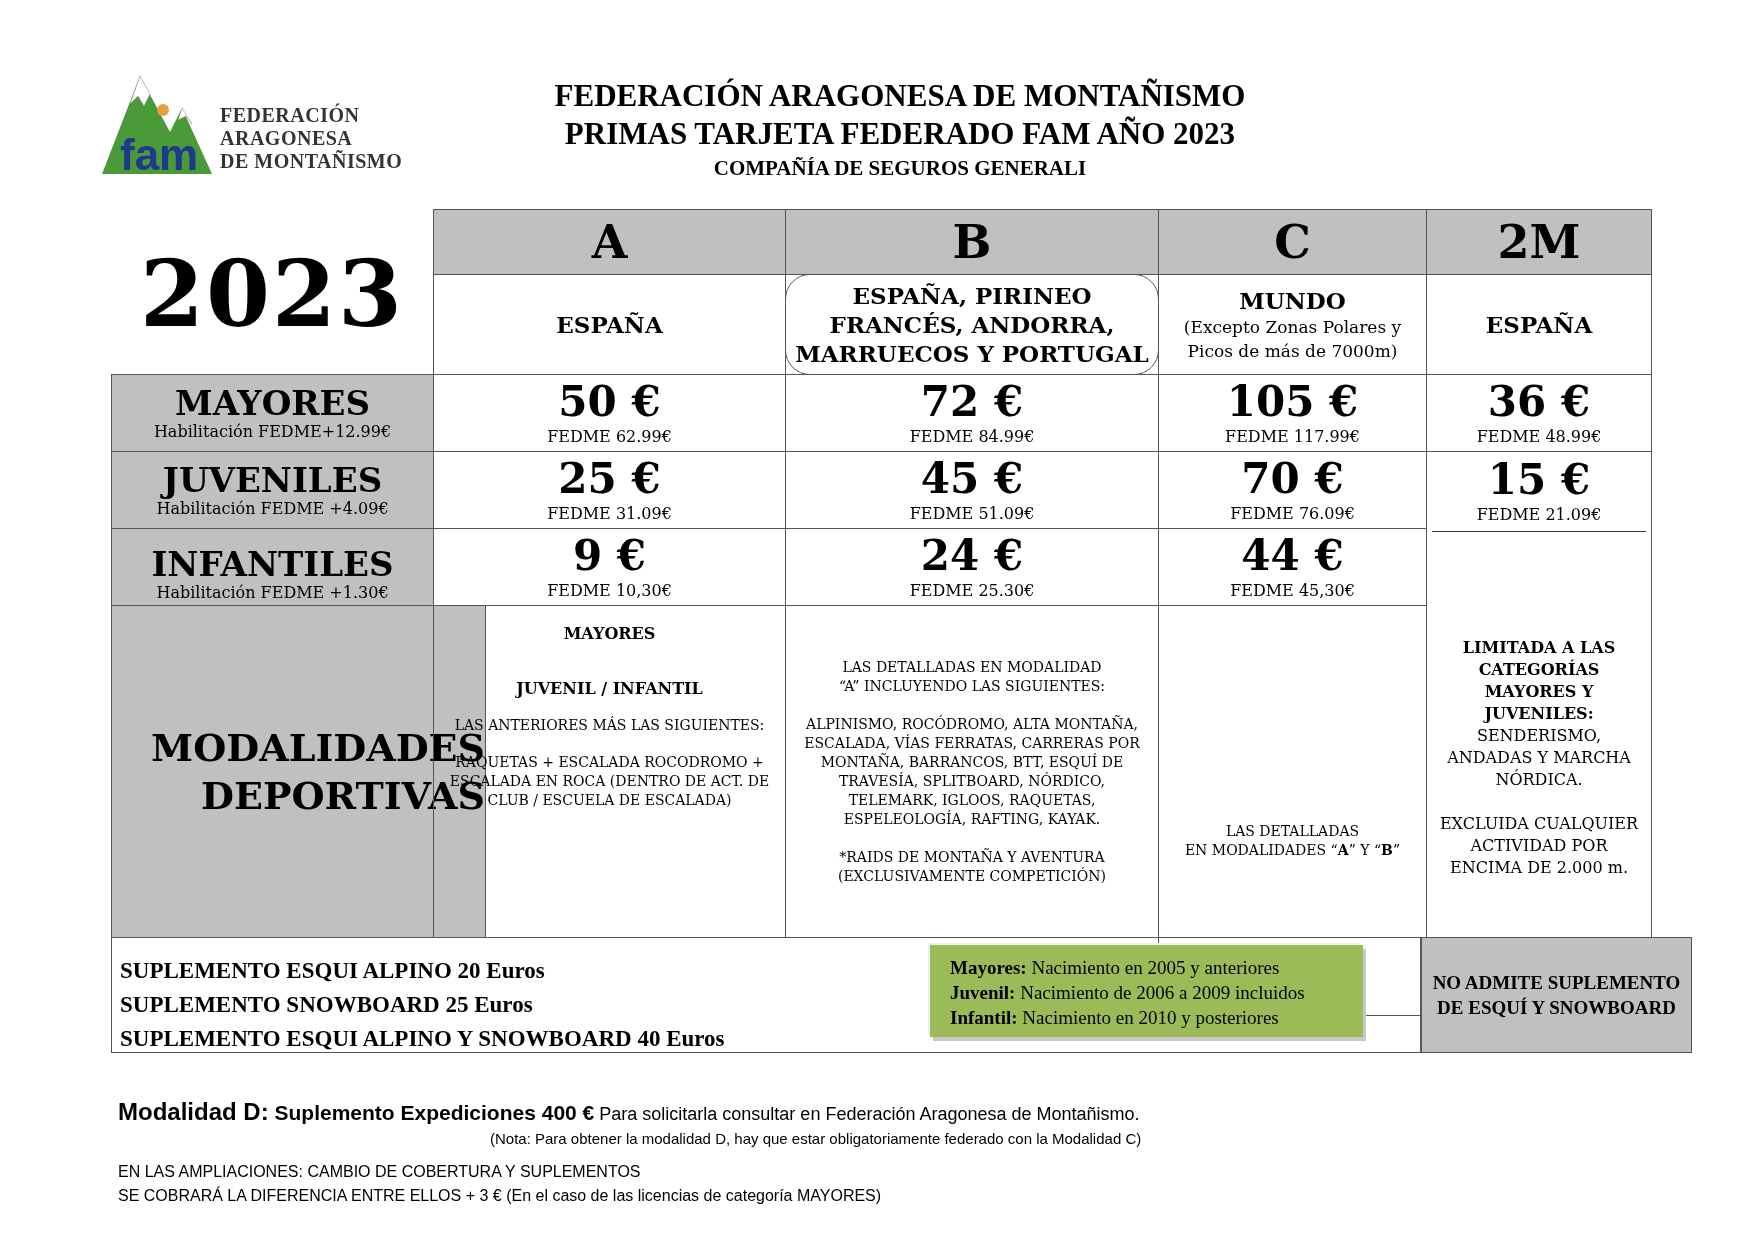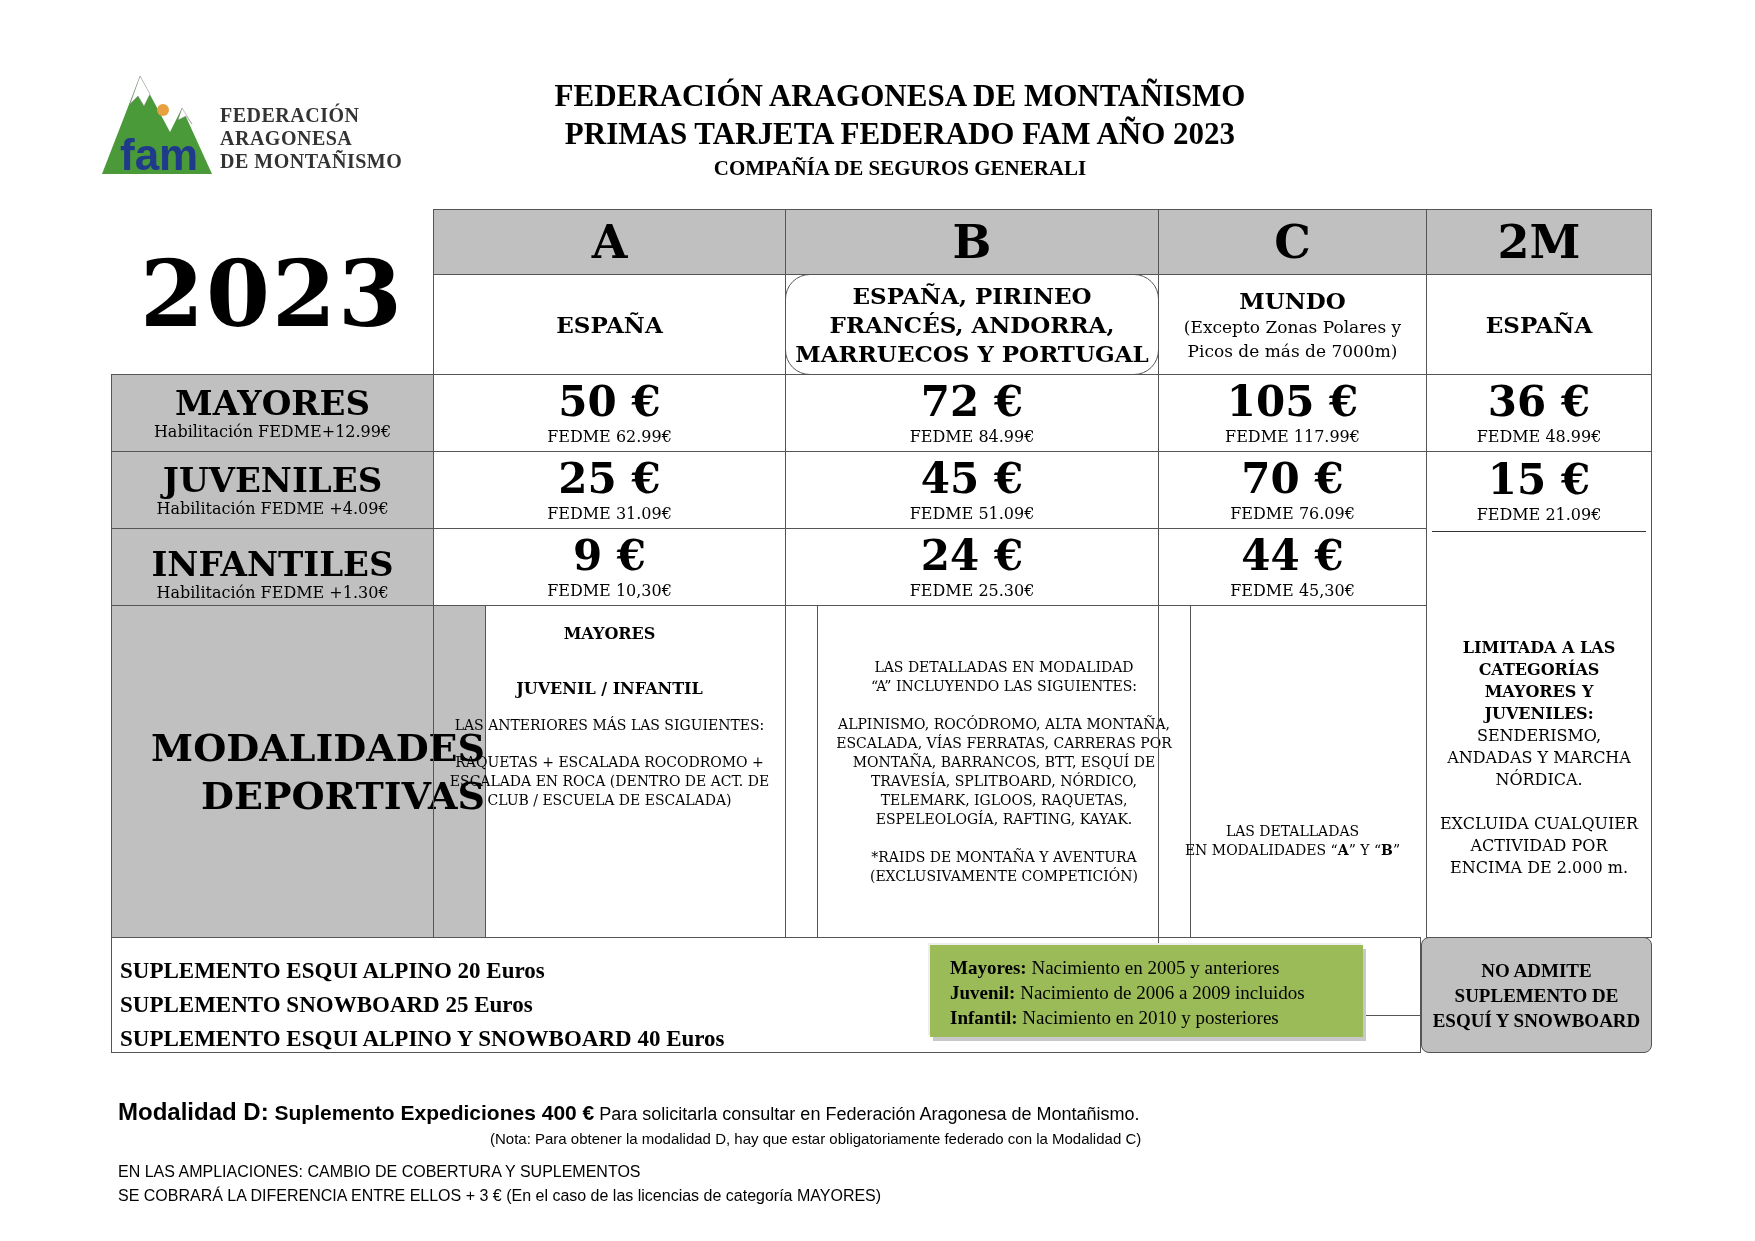--- a/index.html
+++ b/index.html
@@ -156,21 +156,21 @@
 <div class="cell mod-text" style="left:433px;top:605px;width:353px;height:333px;justify-content:flex-start;padding-top:18px;">
   <b>MAYORES</b>
   <div style="height:18px"></div>
   <div style="height:18px"></div>
   <b>JUVENIL / INFANTIL</b>
   <div style="height:18px"></div>
   <div>LAS ANTERIORES MÁS LAS SIGUIENTES:</div>
   <div style="height:18px"></div>
   <div>RAQUETAS + ESCALADA ROCODROMO + ESCALADA EN ROCA (DENTRO DE ACT. DE CLUB / ESCUELA DE ESCALADA)</div>
 </div>
-<div class="cell mod-text" style="left:817px;top:605px;width:374px;height:333px;">
+<div class="cell mod-text" style="left:785px;top:605px;width:374px;height:333px;">
   <div style="padding:0 40px">LAS DETALLADAS EN MODALIDAD “A” INCLUYENDO LAS SIGUIENTES:</div>
   <div style="height:19px"></div>
   <div>ALPINISMO, ROCÓDROMO, ALTA MONTAÑA, ESCALADA, VÍAS FERRATAS, CARRERAS POR MONTAÑA, BARRANCOS, BTT, ESQUÍ DE TRAVESÍA, SPLITBOARD, NÓRDICO, TELEMARK, IGLOOS, RAQUETAS, ESPELEOLOGÍA, RAFTING, KAYAK.</div>
   <div style="height:19px"></div>
   <div style="padding:0 40px">*RAIDS DE MONTAÑA Y AVENTURA (EXCLUSIVAMENTE COMPETICIÓN)</div>
 </div>
 <div class="cell mod-text" style="left:1158px;top:605px;width:269px;height:411px;padding-top:60px;">
   <div>LAS DETALLADAS</div>
   <div><span>EN MODALIDADES “</span><b style="font-size:14px">A</b><span>” Y “</span><b style="font-size:14px">B</b><span>”</span></div>
 </div>
@@ -184,21 +184,21 @@
 <div class="abs supl">
   <div class="supl-line" style="top:20px">SUPLEMENTO ESQUI ALPINO   20 Euros</div>
   <div class="supl-line" style="top:54px">SUPLEMENTO SNOWBOARD    25 Euros</div>
   <div class="supl-line" style="top:88px">SUPLEMENTO ESQUI ALPINO Y SNOWBOARD   40  Euros</div>
 </div>
 <div class="abs green">
   <div><b>Mayores:</b><span> Nacimiento en 2005 y anteriores</span></div>
   <div><b>Juvenil:</b><span> Nacimiento de 2006 a 2009 incluidos</span></div>
   <div><b>Infantil:</b><span> Nacimiento en 2010 y posteriores</span></div>
 </div>
-<div class="cell grey noadm" style="left:1421px;top:937px;width:231px;height:116px;padding:0 8px;border-radius:8px;">
+<div class="cell grey noadm" style="left:1421px;top:937px;width:271px;height:116px;padding:0 8px;">
     <span>NO ADMITE SUPLEMENTO DE ESQUÍ Y SNOWBOARD</span>
   </div>
 
 <div class="abs footer f1">
   <span class="big">Modalidad D:</span><span class="mid"> Suplemento Expediciones 400 €</span><span>  Para solicitarla consultar en Federación Aragonesa de Montañismo.</span>
 </div>
 <div class="abs footer f2">(Nota: Para obtener la modalidad D, hay que estar obligatoriamente federado con la Modalidad C)</div>
 <div class="abs footer f3">
   <div>EN LAS AMPLIACIONES: CAMBIO DE COBERTURA Y SUPLEMENTOS</div>
   <div>SE COBRARÁ LA DIFERENCIA ENTRE ELLOS + 3 € (En el caso de las licencias de categoría  MAYORES)</div>

